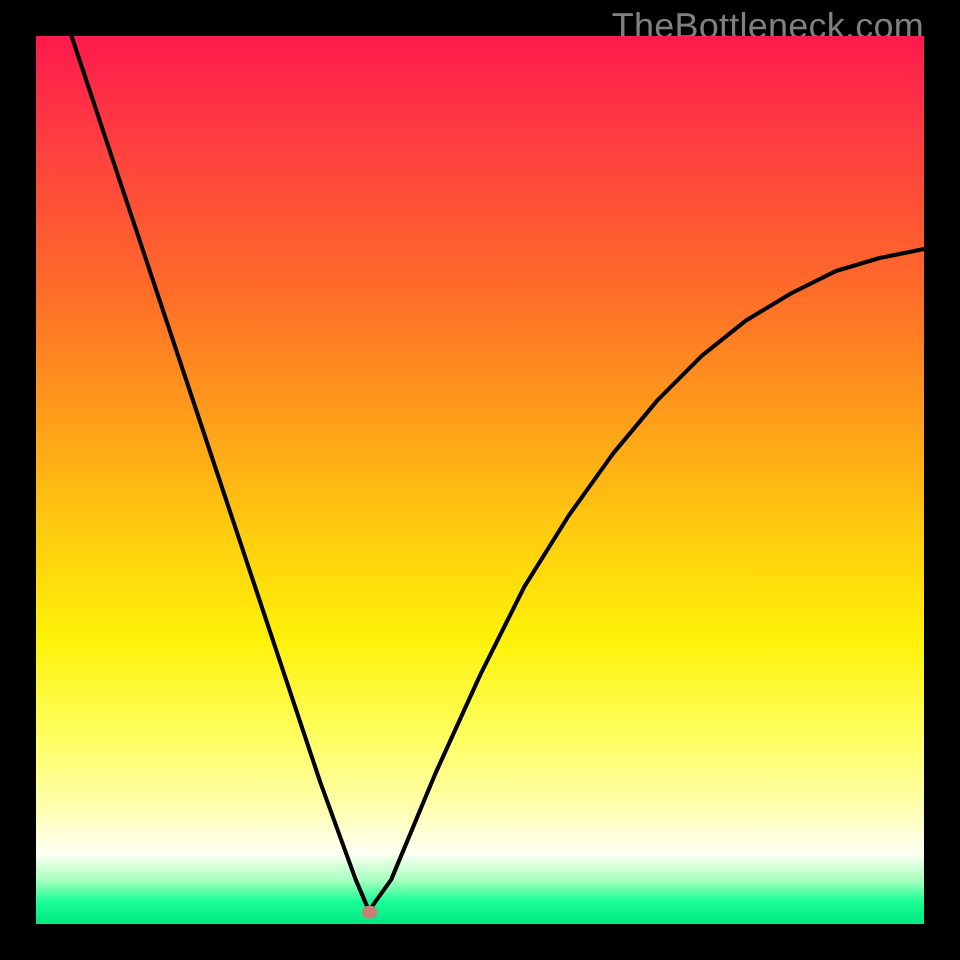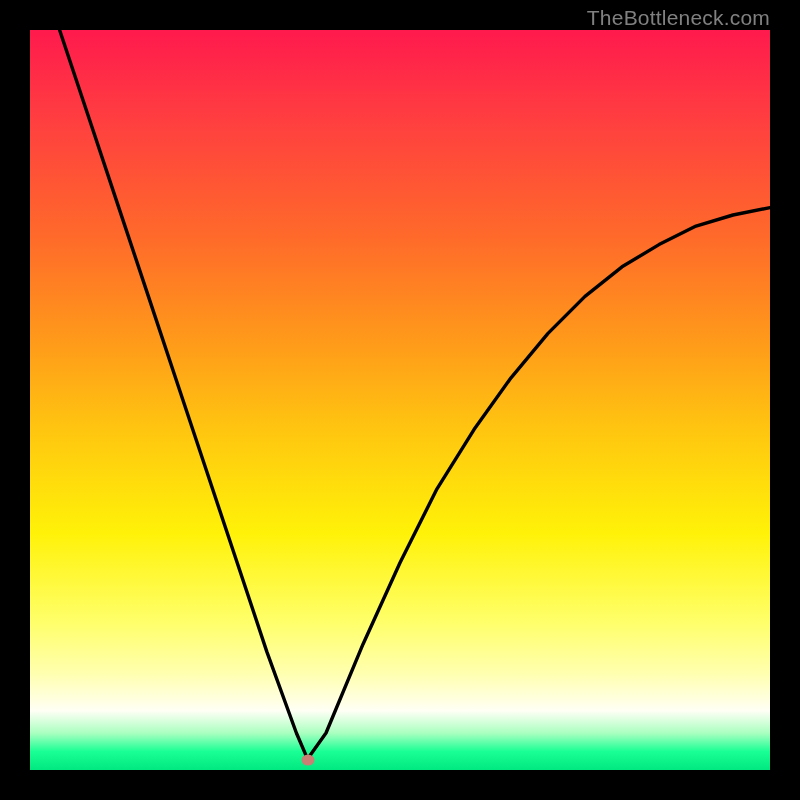--- a/index.html
+++ b/index.html
@@ -57,21 +57,21 @@
     height: 11px;
     border-radius: 50%;
     background: #c97f74;
     transform: translate(-50%, -50%);
   }
   .attribution {
     position: absolute;
     top: 6px;
     right: 30px;
     color: #808080;
-    font-size: 21px;
+    font-size: 30px;
     font-weight: 500;
     letter-spacing: 0.2px;
   }
 </style>
 </head>
 <body>
 
 <div class="wrap">
 
   <div class="attribution">TheBottleneck.com</div>

